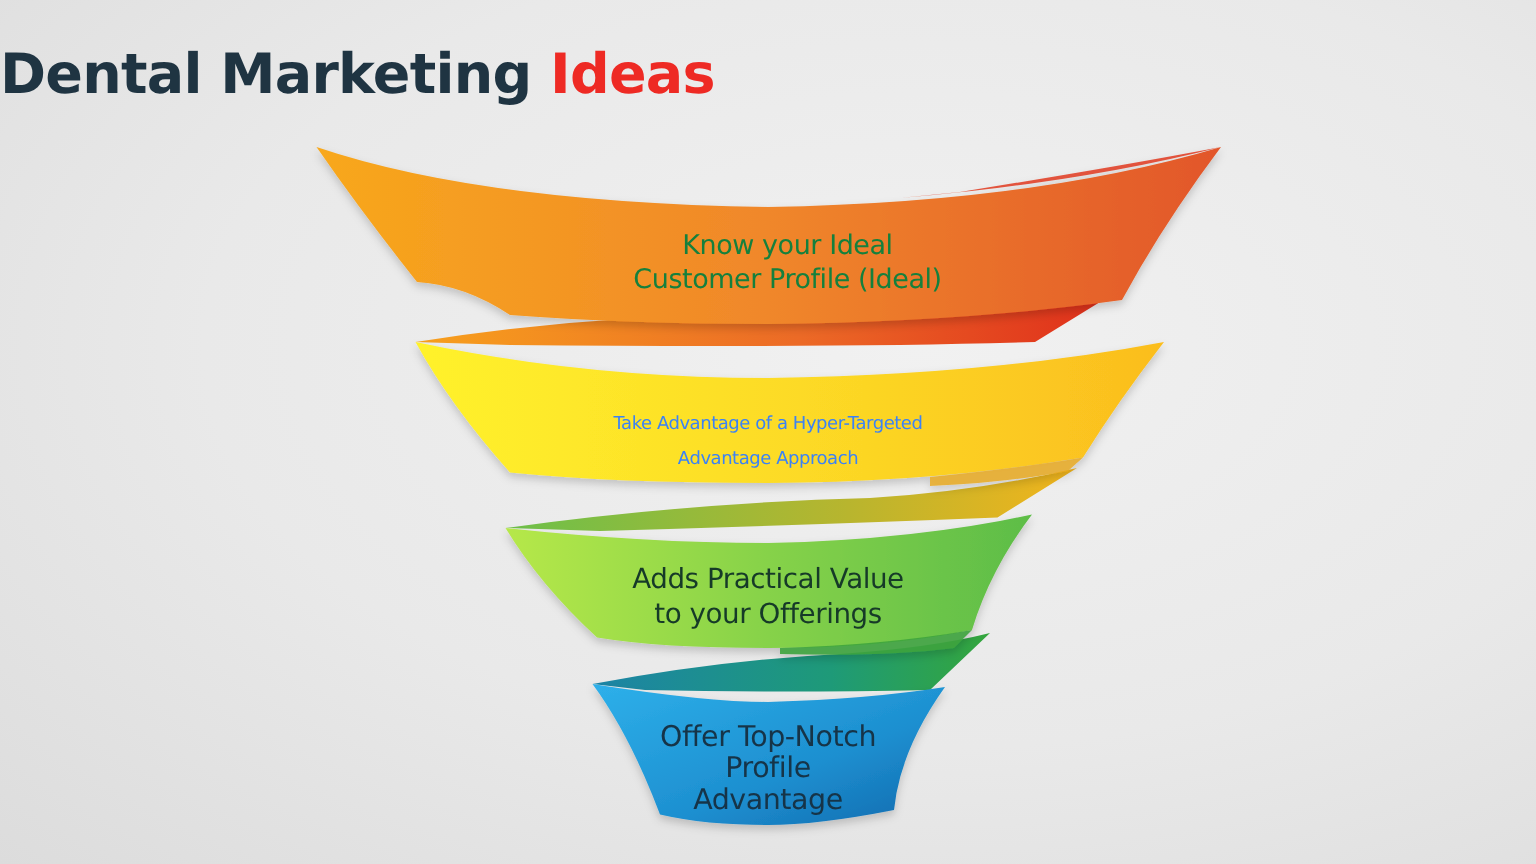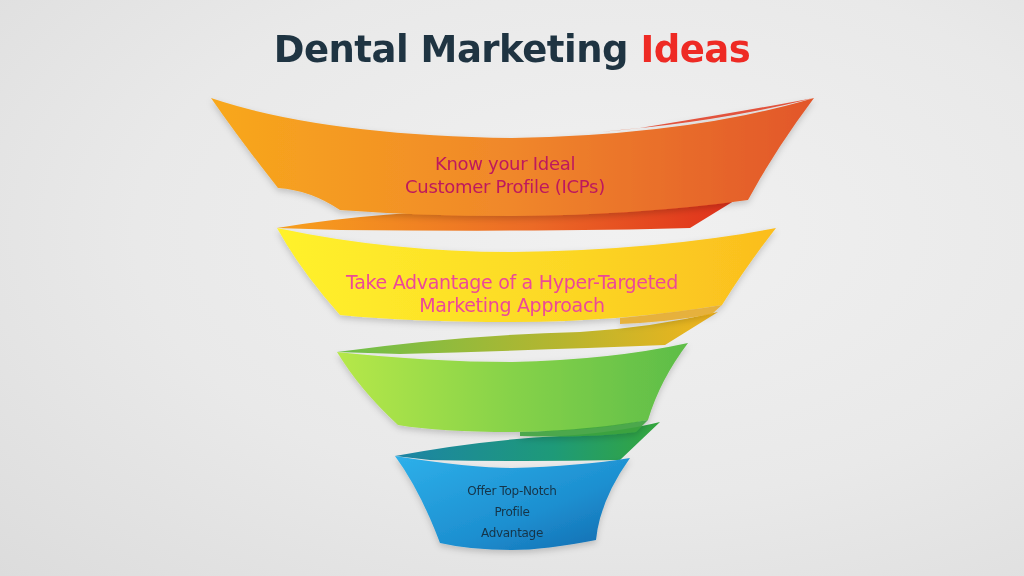--- a/index.html
+++ b/index.html
@@ -17,21 +17,21 @@
     .canvas {
       position: absolute;
       left: 0; top: 0;
       width: 1024px; height: 576px;
     }
     .title {
       position: absolute;
       left: 0;
       top: 28px;
       width: 1024px;
-      text-align: center;
+      text-align: left;
       font-family: "DejaVu Sans", sans-serif;
       font-weight: bold;
       font-size: 37px;
       letter-spacing: -0.5px;
       color: #1f3442;
       line-height: 44px;
     }
     .title .accent { color: #ee2a24; }
     svg.funnel {
       position: absolute;
@@ -41,24 +41,24 @@
       position: absolute;
       text-align: center;
       font-family: "DejaVu Sans", sans-serif;
       color: #20352f;
       line-height: 23px;
       font-size: 18px;
       letter-spacing: -0.3px;
       white-space: nowrap;
     }
     .label .line { display: block; }
-    .l1 { left: 305px; top: 152px; width: 400px; color: #be185d; }
-    .l2 { left: 262px; top: 271px; width: 500px; color: #ec4899; font-size: 19px; }
+    .l1 { left: 325px; top: 152px; width: 400px; color: #15803d; }
+    .l2 { left: 262px; top: 271px; width: 500px; color: #3b82f6; font-size: 12px; }
     .l3 { left: 362px; top: 375px; width: 300px; color: #163a28; font-size: 18.5px; }
-    .l4 { left: 412px; top: 481px; width: 200px; color: #163448; font-size: 12px; line-height: 21px; }
+    .l4 { left: 412px; top: 481px; width: 200px; color: #163448; font-size: 19px; line-height: 21px; }
   </style>
 </head>
 <body>
 
 <div class="canvas">
 
   <div class="title">
     <span>Dental Marketing</span>
     <span class="accent">Ideas</span>
   </div>
@@ -126,29 +126,31 @@
     </g>
 
     <g filter="url(#sh)">
       <path d="M 211 98 Q 320 135 512 138 Q 690 135 814 98 Q 775 150 748 200 Q 640 215 512 216 Q 420 216 340 210 Q 310 190 278 188 Q 240 140 211 98 Z" fill="url(#g1)"></path>
       <path d="M 600 132 Q 720 122 814 98 Q 740 112 640 128 Z" fill="#e13a1e" opacity="0.85"></path>
     </g>
   </svg>
 
   <div class="label l1">
     <span class="line">Know your Ideal</span>
-    <span class="line">Customer Profile (ICPs)</span>
+    <span class="line">Customer Profile (Ideal)</span>
   </div>
 
   <div class="label l2">
     <span class="line">Take Advantage of a Hyper-Targeted</span>
-    <span class="line">Marketing Approach</span>
+    <span class="line">Advantage Approach</span>
   </div>
 
   <div class="label l3">
+    <span class="line">Adds Practical Value</span>
+    <span class="line">to your Offerings</span>
   </div>
 
   <div class="label l4">
     <span class="line">Offer Top-Notch</span>
     <span class="line">Profile</span>
     <span class="line">Advantage</span>
   </div>
 
 </div>
 

